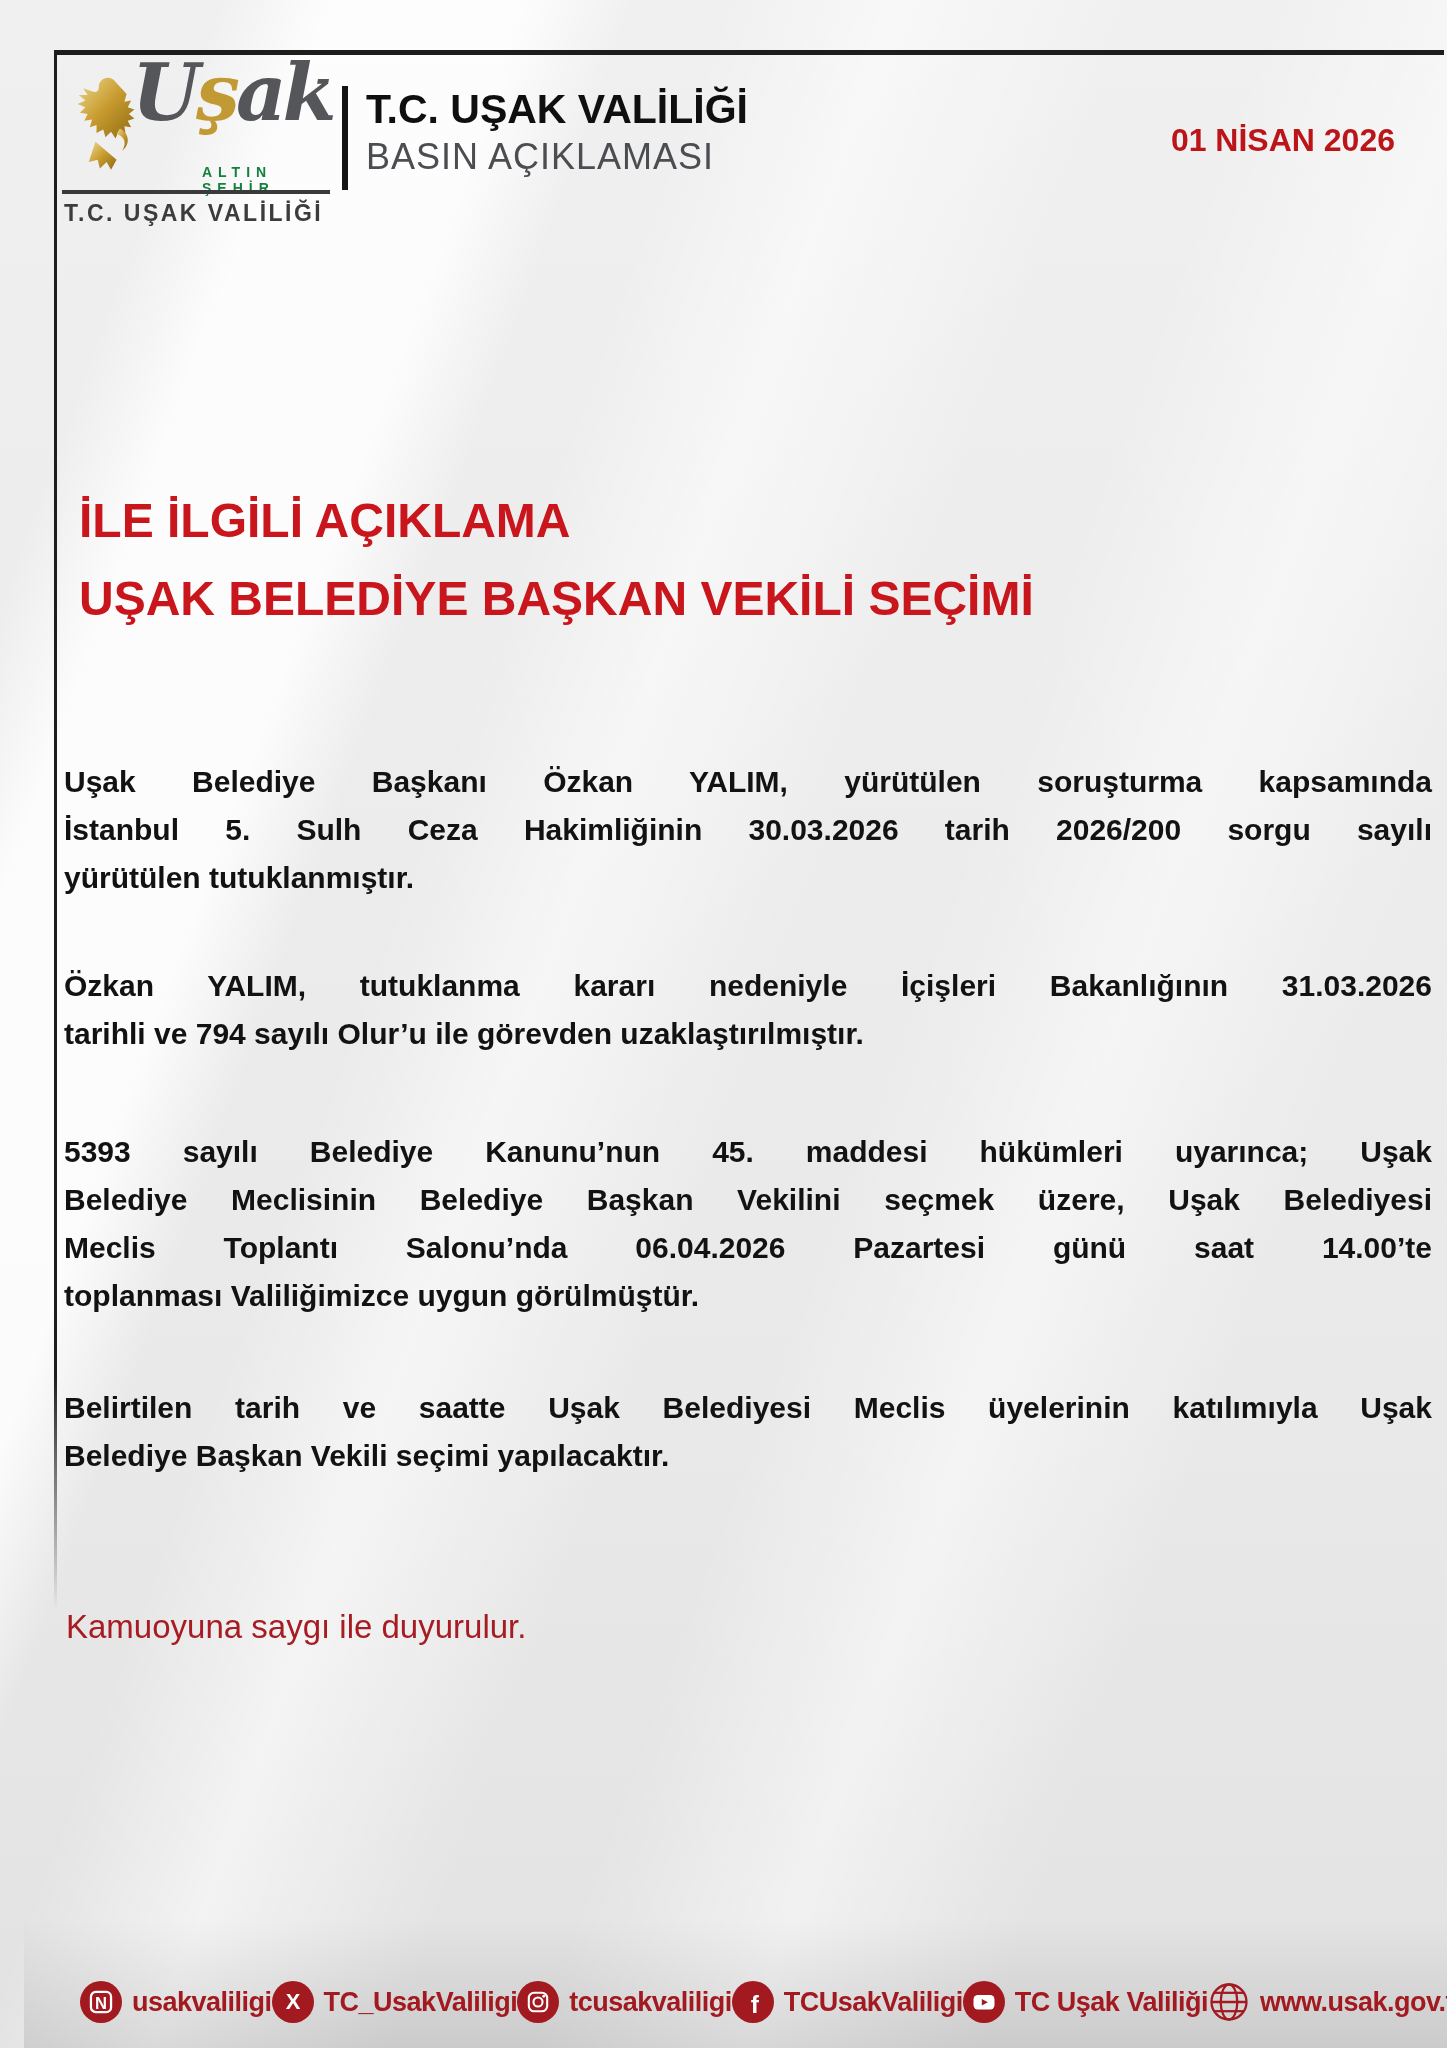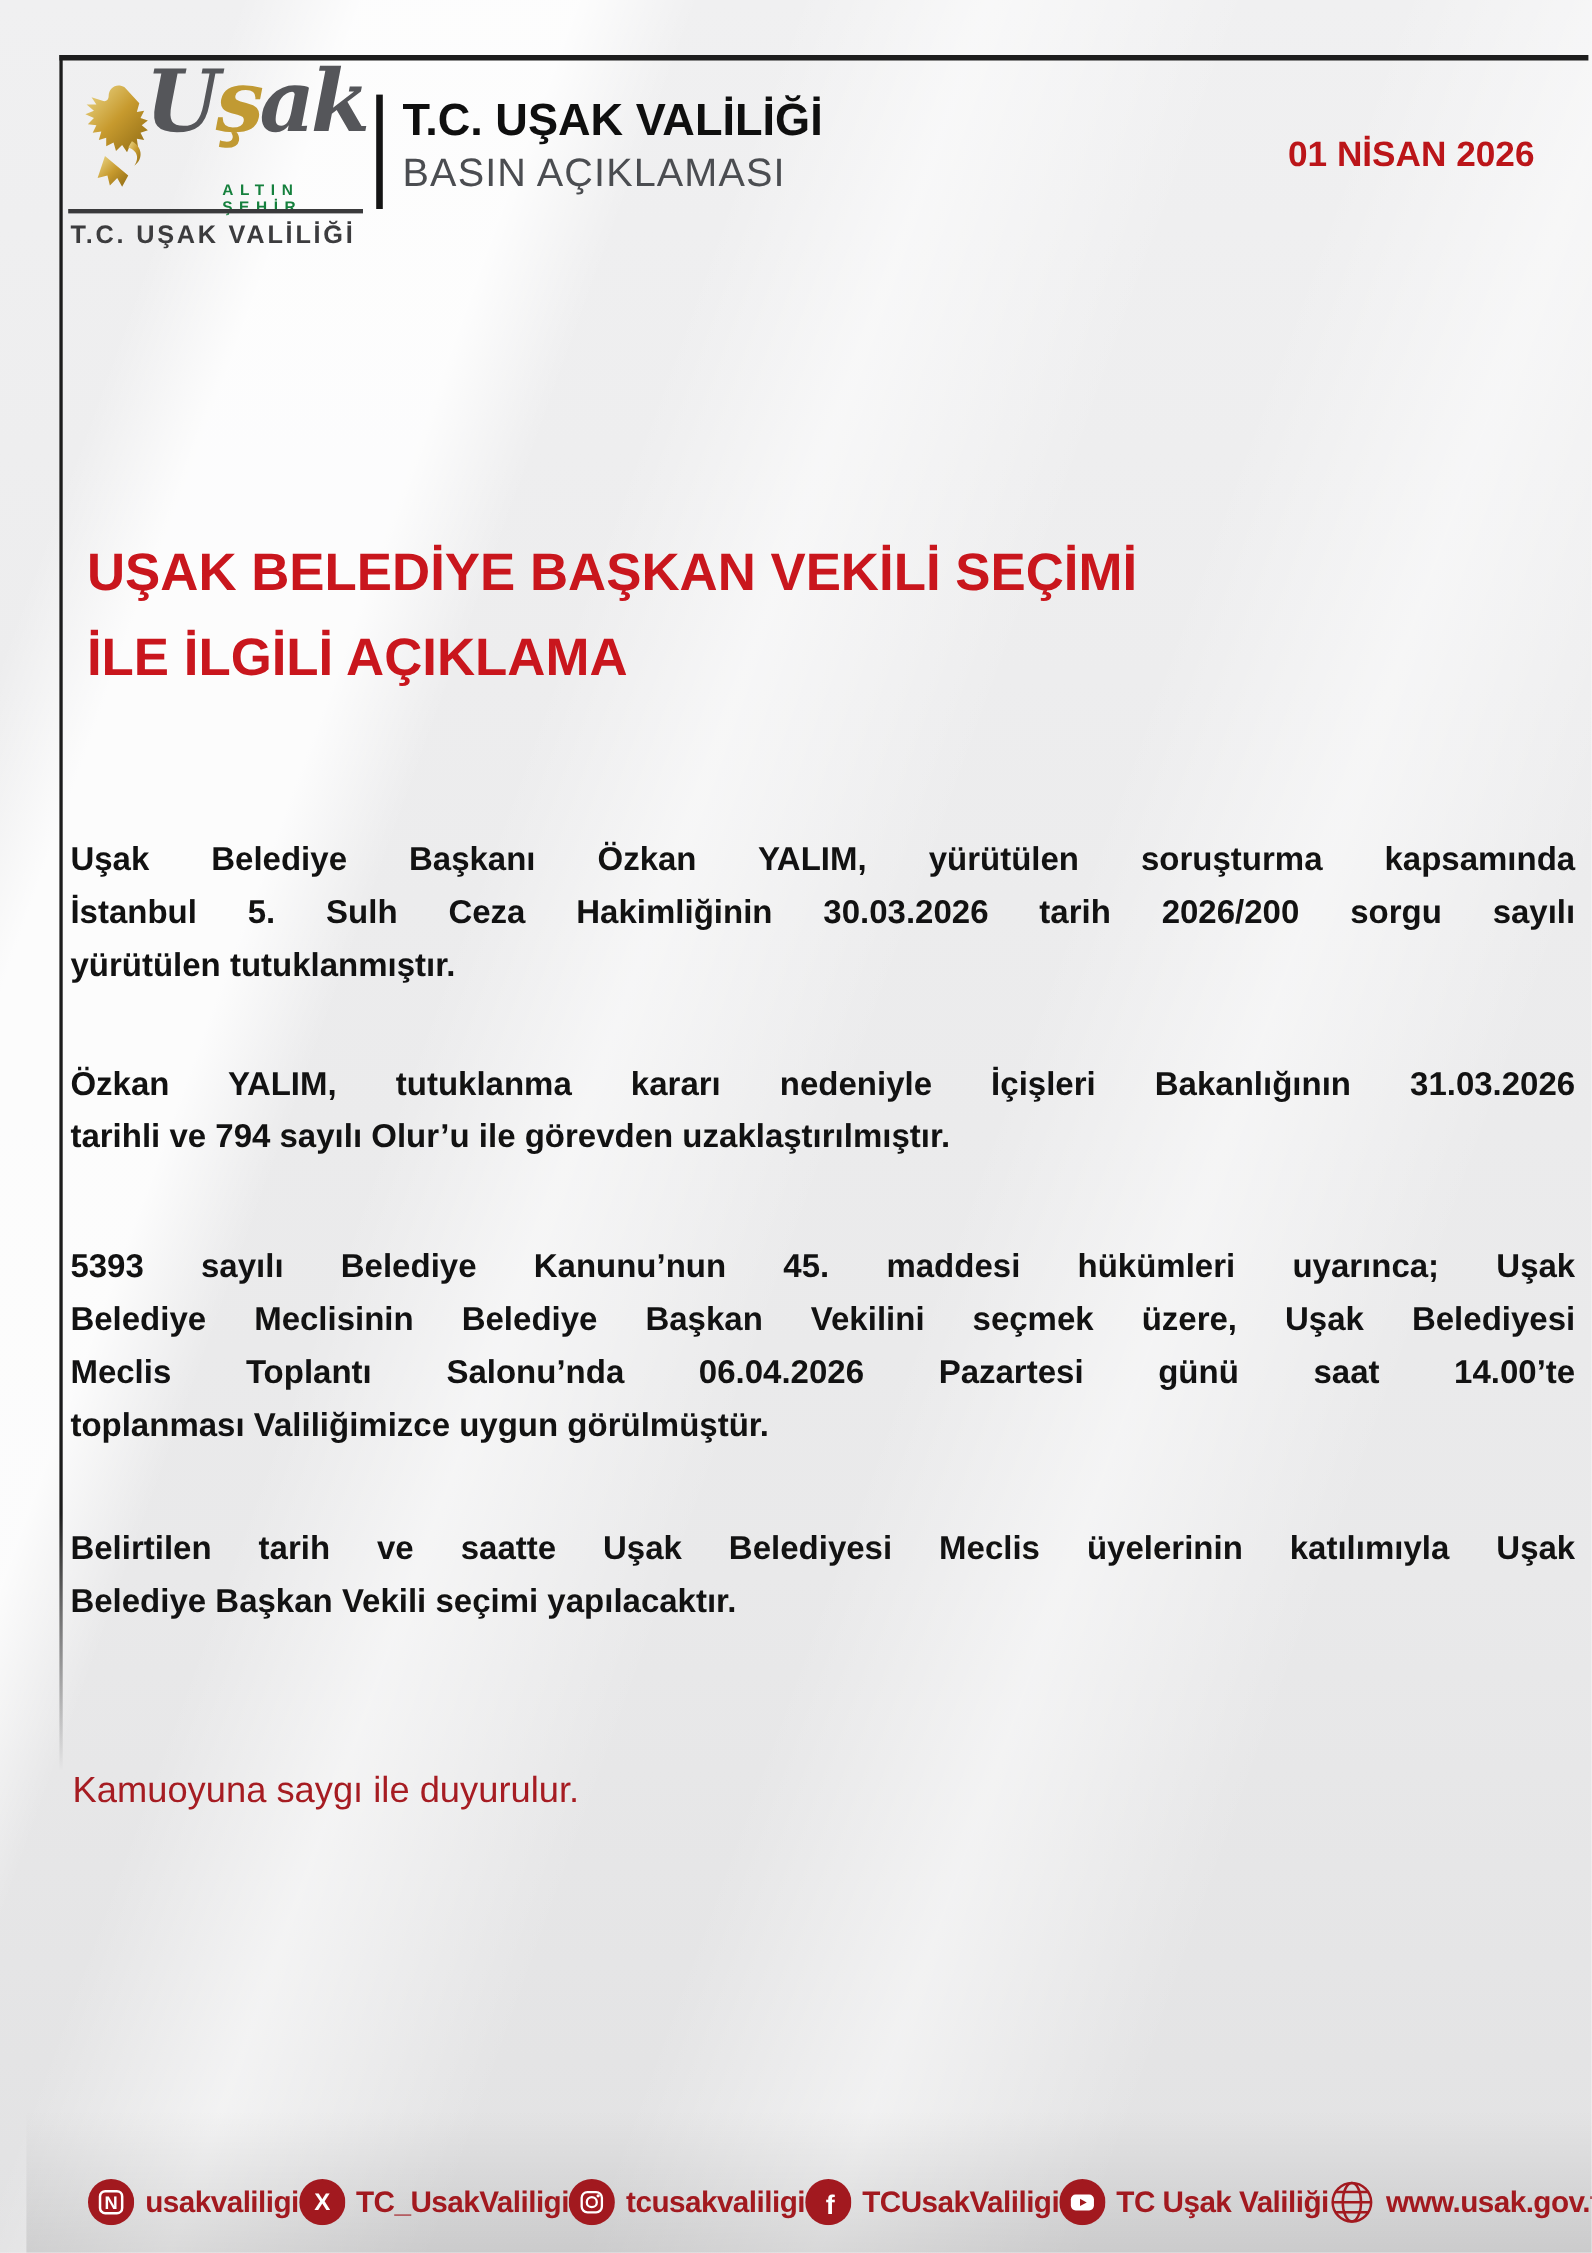--- a/index.html
+++ b/index.html
@@ -85,22 +85,22 @@
   <div class="logo-rule"></div>
   <div class="logo-sub">T.C. UŞAK VALİLİĞİ</div>
 </div>
 
 <div class="abs head-divider"></div>
 <div class="abs head-org">T.C. UŞAK VALİLİĞİ</div>
 <div class="abs head-doc">BASIN AÇIKLAMASI</div>
 <div class="abs head-date">01 NİSAN 2026</div>
 
 <div class="abs doc-title">
+  <div>İLE İLGİLİ AÇIKLAMA</div>
   <div>UŞAK BELEDİYE BAŞKAN VEKİLİ SEÇİMİ</div>
-  <div>İLE İLGİLİ AÇIKLAMA</div>
 </div>
 
 <div class="abs para p1">
   <div class="bline">Uşak Belediye Başkanı Özkan YALIM, yürütülen soruşturma kapsamında</div>
   <div class="bline">İstanbul 5. Sulh Ceza Hakimliğinin 30.03.2026 tarih 2026/200 sorgu sayılı</div>
   <div class="bline last">yürütülen tutuklanmıştır.</div>
 </div>
 
 <div class="abs para p2">
   <div class="bline">Özkan YALIM, tutuklanma kararı nedeniyle İçişleri Bakanlığının 31.03.2026</div>

